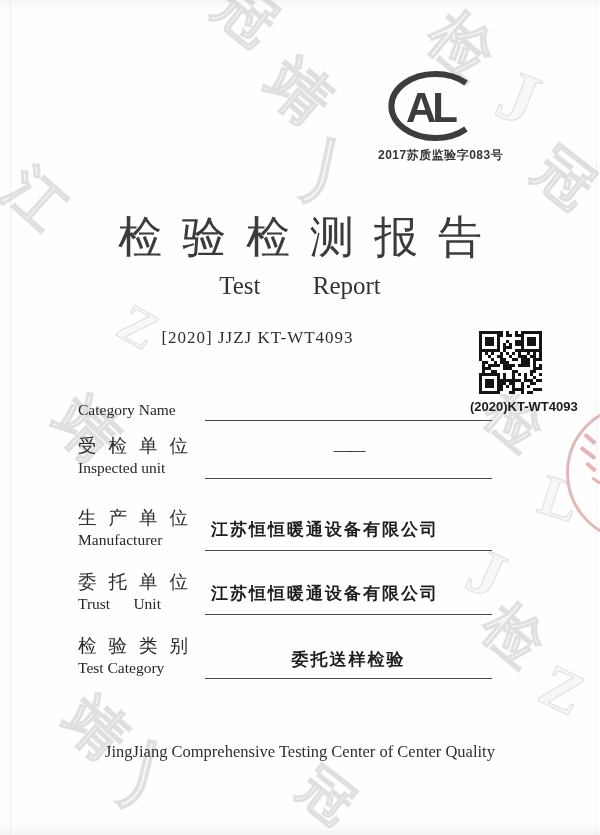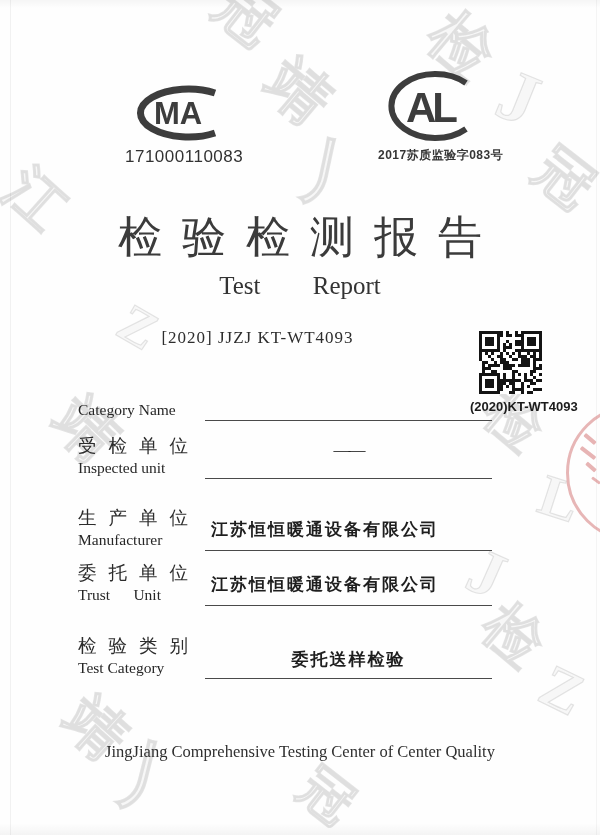--- a/index.html
+++ b/index.html
@@ -91,27 +91,20 @@
       <span class="wm" style="left: 542px; top: 660px; font-size: 60px; transform: rotate(26deg);">Z</span>
       <span class="wm" style="left: 66px; top: 698px; font-size: 60px; transform: rotate(42deg);">靖</span>
       <span class="wm" style="left: 118px; top: 742px; font-size: 76px; transform: rotate(14deg);">丿</span>
       <span class="wm" style="left: 300px; top: 770px; font-size: 52px; transform: rotate(38deg);">冠</span>
     </div>
   <div class="edge-line-left"></div>
   <div class="edge-line-right"></div>
   <div class="edge-band-top"></div>
   <div class="edge-band-bottom"></div>
 
-  <div class="cma">
-    <svg class="logo-svg" width="106" height="58" viewBox="0 0 106 58">
-      <path class="logo-stroke" d="M 90 9 A 48 24 0 1 0 90 49" stroke-width="7"></path>
-      <text class="logo-text" x="53" y="40" font-size="31" text-anchor="middle">MA</text>
-    </svg>
-    <div class="cma-num">171000110083</div>
-  </div>
 
   <div class="cal">
     <svg class="logo-svg" width="108" height="74" viewBox="0 0 108 74">
       <path class="logo-stroke" d="M 88 13 A 44 32 0 1 0 88 59" stroke-width="6"></path>
       <text class="logo-text" x="52" y="52" font-size="42" text-anchor="middle" letter-spacing="-4">AL</text>
     </svg>
     <div class="cal-caption">2017苏质监验字083号</div>
   </div>
 
   <div class="title-zh">检验检测报告</div>
@@ -379,21 +372,21 @@
       <span class="field-line"></span>
     </div>
 
     <div class="field-row" style="top:130px;">
       <span class="label-zh">生产单位</span>
       <span class="label-en">Manufacturer</span>
       <span class="field-value v-left">江苏恒恒暖通设备有限公司</span>
       <span class="field-line"></span>
     </div>
 
-    <div class="field-row" style="top:185px;">
+    <div class="field-row" style="top:194px;">
       <span class="label-zh">委托单位</span>
       <span class="label-en">Trust      Unit</span>
       <span class="field-value v-left">江苏恒恒暖通设备有限公司</span>
       <span class="field-line"></span>
     </div>
 
     <div class="field-row" style="top:258px;">
       <span class="label-zh">检验类别</span>
       <span class="label-en">Test Category</span>
       <span class="field-value">委托送样检验</span>

